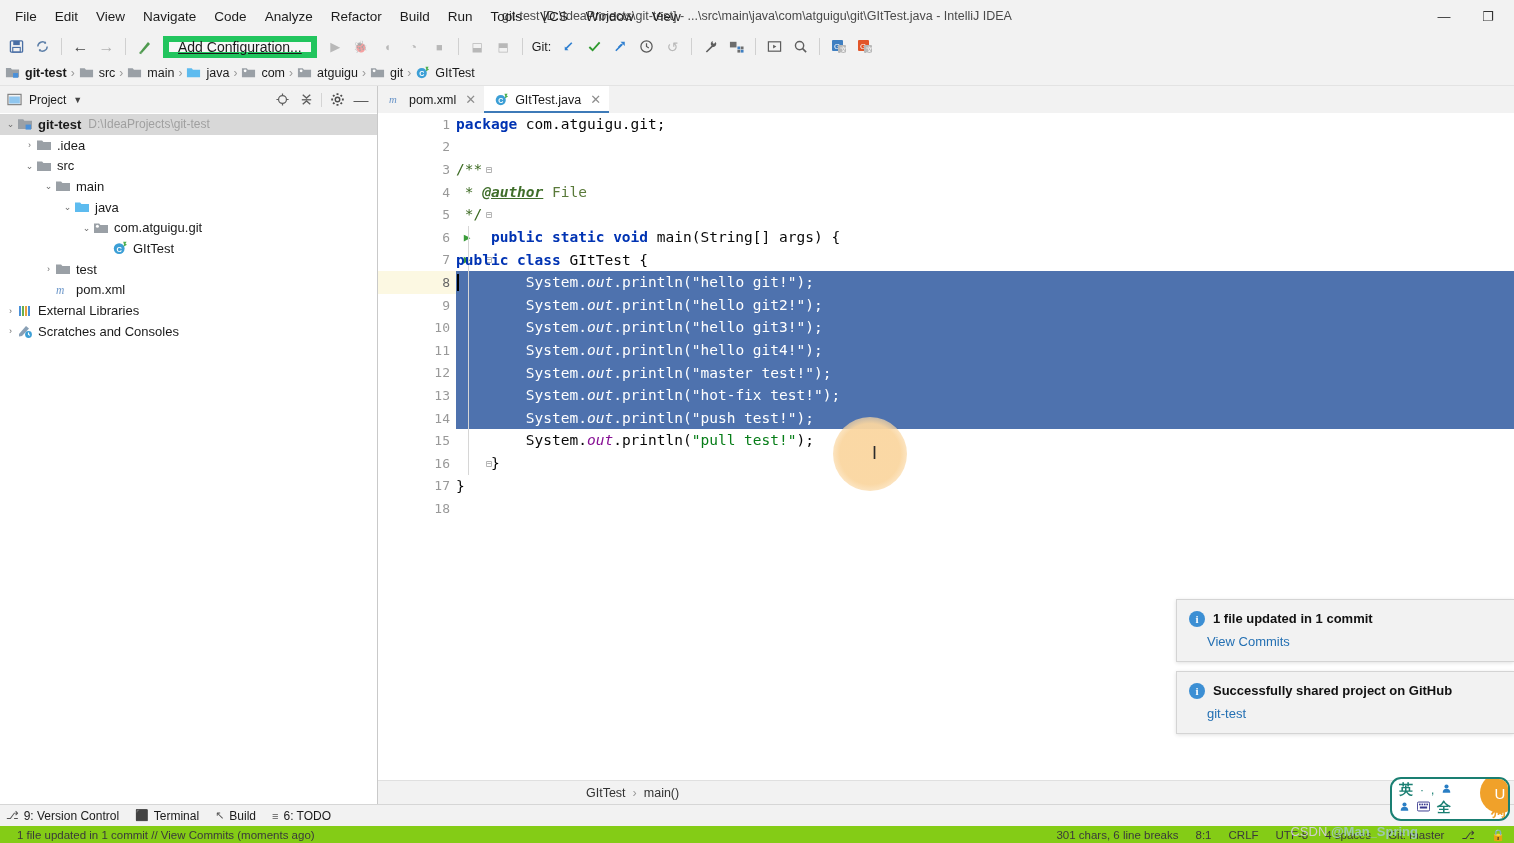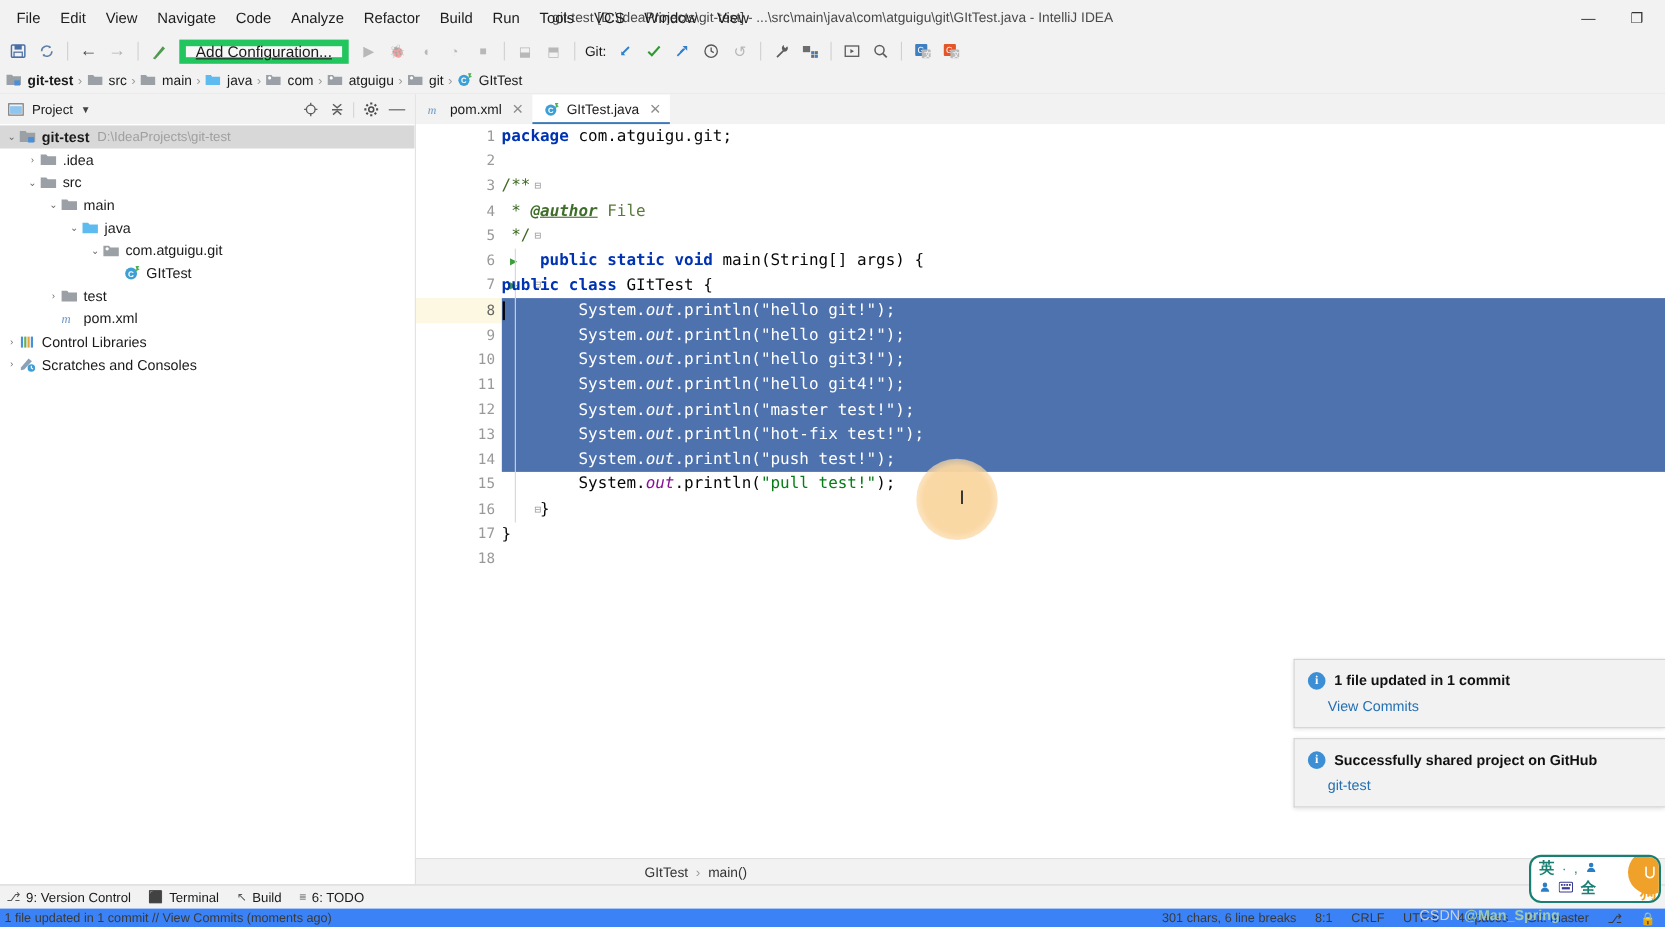--- a/index.html
+++ b/index.html
@@ -155,21 +155,21 @@
 
   
   .toolwin{
     height:22px; flex:0 0 22px; display:flex; align-items:center;
     background:#f2f2f2; border-top:1px solid #d6d6d6; padding-left:6px; gap:16px;
   }
   .twitem{ display:flex; align-items:center; gap:5px; font-size:12px; color:#1a1a1a; cursor:default; }
   .twico{ font-size:11px; color:#555; }
   .statusbar{
     height:17px; flex:0 0 17px; display:flex; align-items:center;
-    background:#3b82f6; padding:0 4px 0 4px; font-size:11.5px; color:#3a3a3a;
+    background:#84cc16; padding:0 4px 0 17px; font-size:11.5px; color:#3a3a3a;
   }
   .sb-left{ white-space:nowrap; }
   .sb-right{ margin-left:auto; display:flex; align-items:center; gap:17px; white-space:nowrap; padding-right:4px;}
 
   
   .ime{
     position:absolute; right:4px; bottom:22px; width:120px; height:44px;
     border:2px solid #1a7f72; border-radius:11px; background:#ffffff;
     display:flex; flex-direction:column; justify-content:center; padding:2px 7px; overflow:hidden;
   }
@@ -498,21 +498,21 @@
             <span class="tlabel">pom.xml</span>
           </div>
           <div class="trow" style="padding-left: 4px;">
             <span class="tarrow">›</span>
             <span class="ic"><svg width="16" height="16" viewBox="0 0 16 16">
                 <rect x="2" y="3" width="2" height="10" fill="#4a90d9"></rect>
                 <rect x="5" y="3" width="2" height="10" fill="#6ab04c"></rect>
                 <rect x="8" y="3" width="2" height="10" fill="#e8a33d"></rect>
                 <rect x="11" y="3" width="2" height="10" fill="#4a90d9"></rect>
               </svg></span>
-            <span class="tlabel">Control Libraries</span>
+            <span class="tlabel">External Libraries</span>
           </div>
           <div class="trow" style="padding-left: 4px;">
             <span class="tarrow">›</span>
             <span class="ic"><svg width="16" height="16" viewBox="0 0 16 16">
                 <path d="M2 11 L9 3 L12 5.5 L5 13 L2 13.5z" fill="#8aa0b5"></path>
                 <circle cx="11.5" cy="11.5" r="3.4" fill="#3c9fd6"></circle>
                 <path d="M11.5 9.4v2.1l1.5.9" stroke="#fff" stroke-width="1.1" fill="none"></path>
               </svg></span>
             <span class="tlabel">Scratches and Consoles</span>
           </div>

